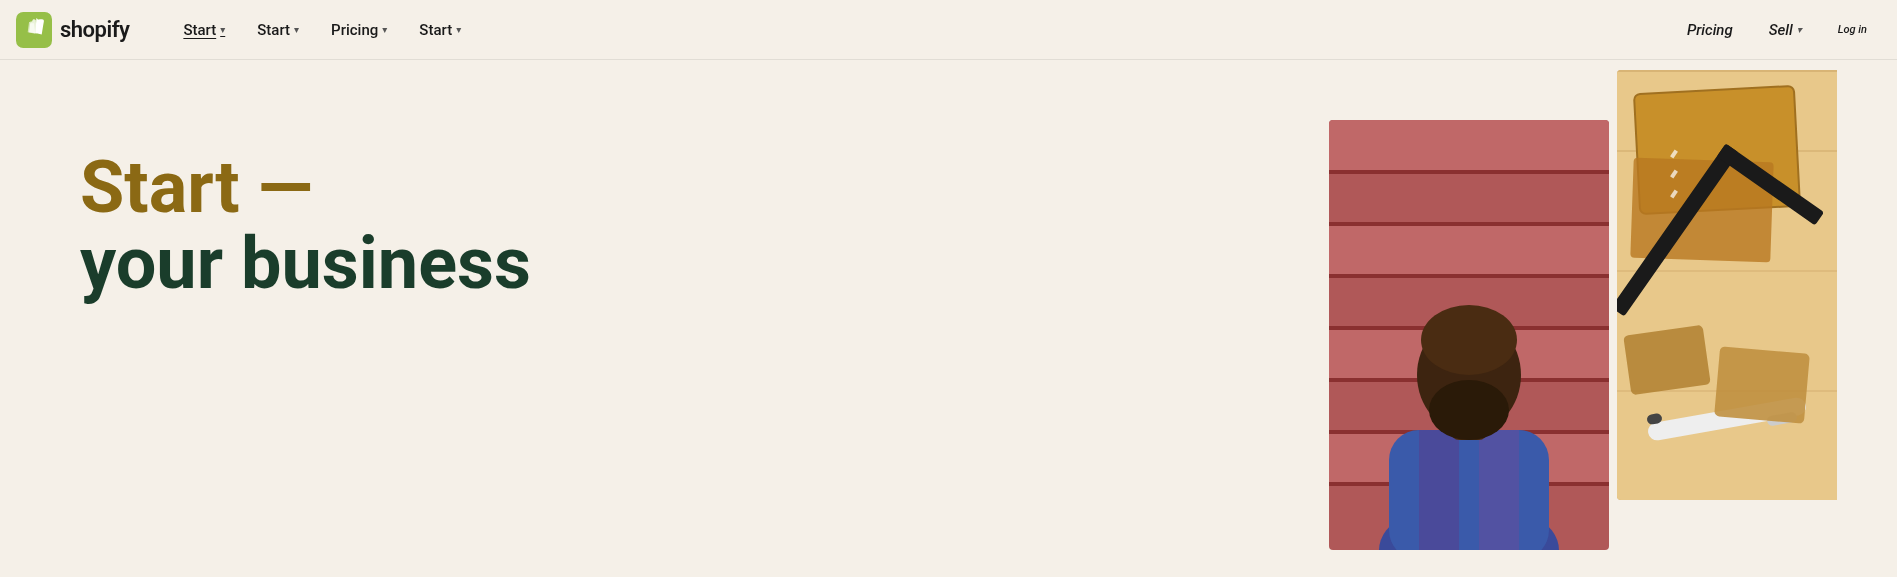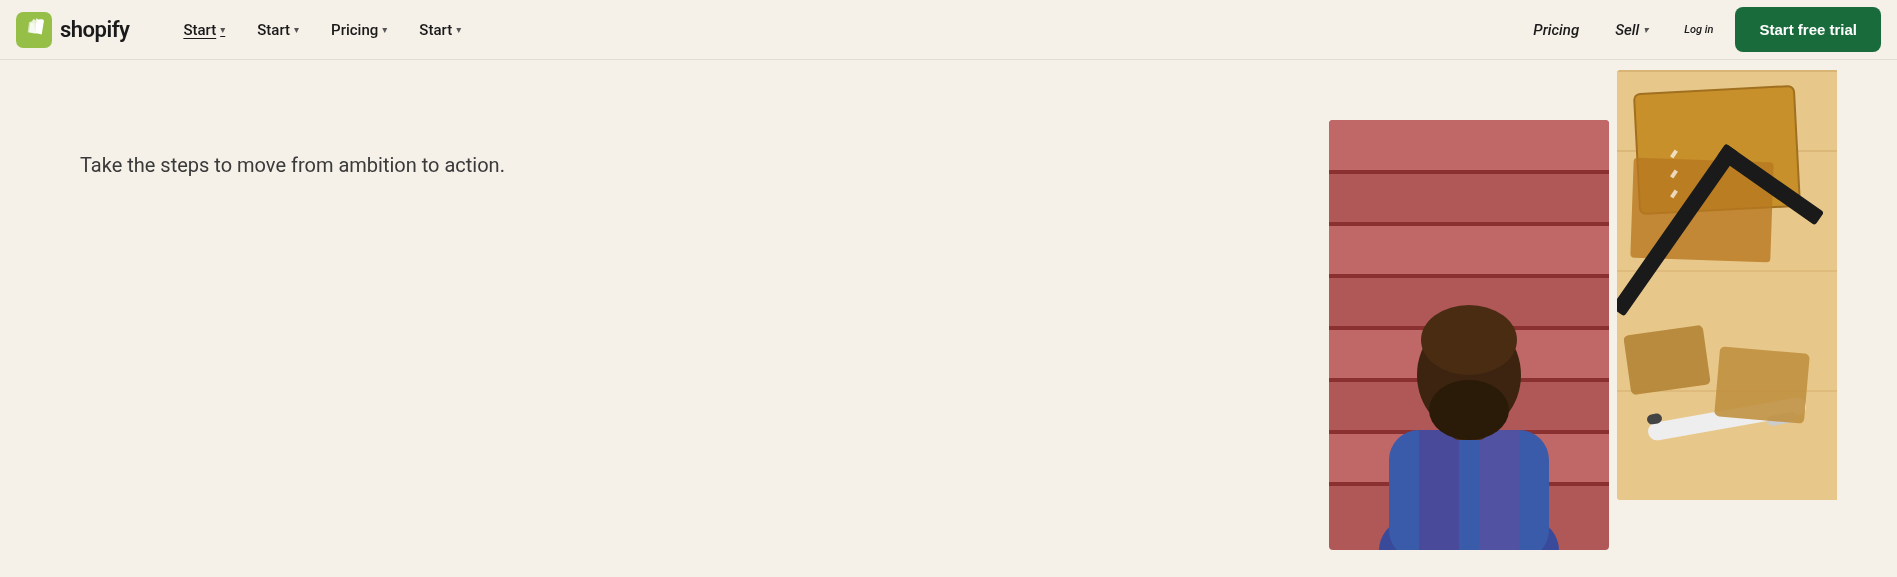--- a/index.html
+++ b/index.html
@@ -224,27 +224,30 @@
     <a class="nav-link-right" href="#">
       <span>Pricing</span>
     </a>
     <a class="nav-link-right" href="#">
       <span>Sell</span>
       <span class="nav-chevron">▾</span>
     </a>
     <a class="nav-link-right login-link" href="#">
       <span>Log in</span>
     </a>
-    <button class="cta-button">Start free trial</button>
   </div>
 </nav>
 
 <section class="hero">
   <div class="hero-text">
-    <p class="hero-subtext">Take the steps to move from ambition to action.</p>
+    <h1 class="hero-heading">
+      <span class="start-word">Start</span>
+      <span class="dash"> — </span>
+      <span class="business-line">your business</span>
+    </h1>
   </div>
 
   <div class="hero-images">
 
     <div class="hero-img-placeholder first">
       <svg width="280" height="430" viewBox="0 0 280 430" xmlns="http://www.w3.org/2000/svg">
 
         <rect width="280" height="430" fill="#b05858"></rect>
         <rect x="0" y="0" width="280" height="50" fill="#c06868"></rect>
         <rect x="0" y="52" width="280" height="50" fill="#b05858"></rect>

